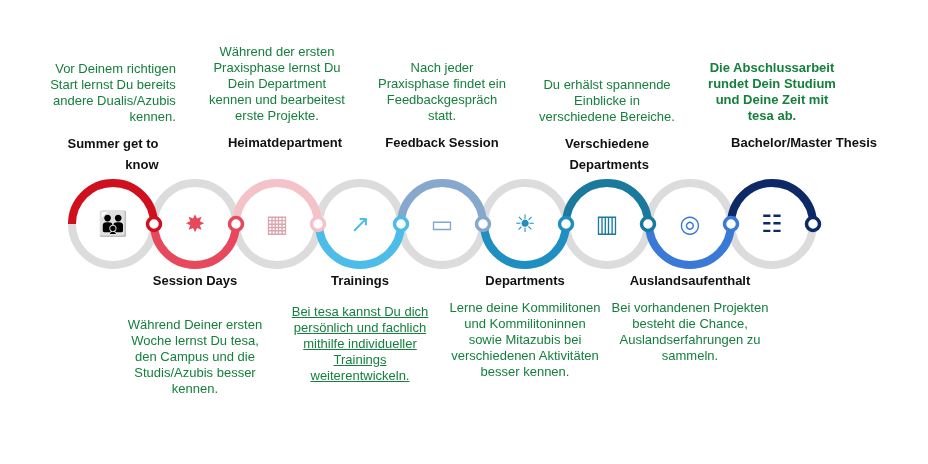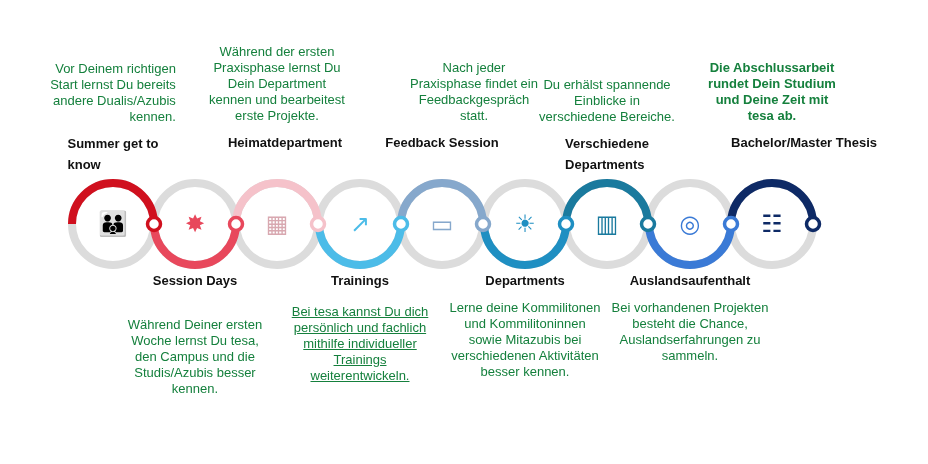--- a/index.html
+++ b/index.html
@@ -1,18 +1,18 @@
 <!DOCTYPE html>
 <html><head>
 <meta charset="utf-8">
 <style>
   html,body{margin:0;padding:0;background:#ffffff;}
   body{width:928px;height:464px;position:relative;overflow:hidden;font-family:"Liberation Sans",sans-serif;color:#222;}
   .desc{position:absolute;text-align:center;font-size:13px;line-height:16px;color:#15803d;transform:translateX(-50%);white-space:nowrap;}
-  .title{position:absolute;text-align:left;font-size:13px;line-height:21px;font-weight:bold;color:#111;transform:translateX(-50%);white-space:nowrap;}
+  .title{position:absolute;text-align:right;font-size:13px;line-height:21px;font-weight:bold;color:#111;transform:translateX(-50%);white-space:nowrap;}
   svg.track{position:absolute;left:0;top:0;}
 </style>
 </head>
 <body>
 
 <svg class="track" width="928" height="464" viewBox="0 0 928 464">
   <g id="rings-gray">
       <circle cx="113" cy="224" r="41" fill="none" stroke="#dcdcdc" stroke-width="8"></circle>
       <circle cx="195" cy="224" r="41" fill="none" stroke="#dcdcdc" stroke-width="8"></circle>
       <circle cx="277" cy="224" r="41" fill="none" stroke="#dcdcdc" stroke-width="8"></circle>
@@ -69,21 +69,21 @@
     </div>
     <div>
       <div class="desc" style="left: 277px; top: 44px;">Während der ersten<br>Praxisphase lernst Du<br>Dein Department<br>kennen und bearbeitest<br>erste Projekte.</div>
       <div class="title" style="left: 277px; top: 132px; margin-left: 8px;">Heimatdepartment</div>
     </div>
     <div>
       <div class="desc" style="left: 360px; top: 304px; text-decoration: underline;">Bei tesa kannst Du dich<br>persönlich und fachlich<br>mithilfe individueller<br>Trainings<br>weiterentwickeln.</div>
       <div class="title" style="left: 360px; top: 270px;">Trainings</div>
     </div>
     <div>
-      <div class="desc" style="left: 442px; top: 60px; margin-left: 32px;">Nach jeder<br>Praxisphase findet ein<br>Feedbackgespräch<br>statt.</div>
+      <div class="desc" style="left: 442px; top: 60px;">Nach jeder<br>Praxisphase findet ein<br>Feedbackgespräch<br>statt.</div>
       <div class="title" style="left: 442px; top: 132px;">Feedback Session</div>
     </div>
     <div>
       <div class="desc" style="left: 525px; top: 300px;">Lerne deine Kommilitonen<br>und Kommilitoninnen<br>sowie Mitazubis bei<br>verschiedenen Aktivitäten<br>besser kennen.</div>
       <div class="title" style="left: 525px; top: 270px;">Departments</div>
     </div>
     <div>
       <div class="desc" style="left: 607px; top: 77px;">Du erhälst spannende<br>Einblicke in<br>verschiedene Bereiche.</div>
       <div class="title" style="left: 607px; top: 133px;">Verschiedene<br>Departments</div>
     </div>

